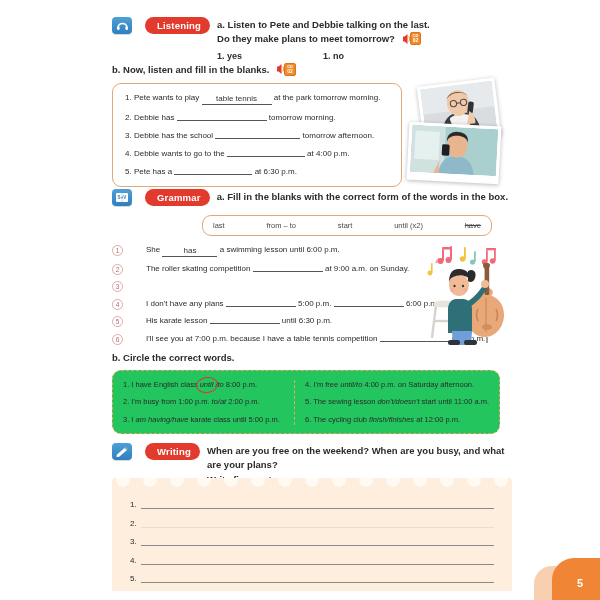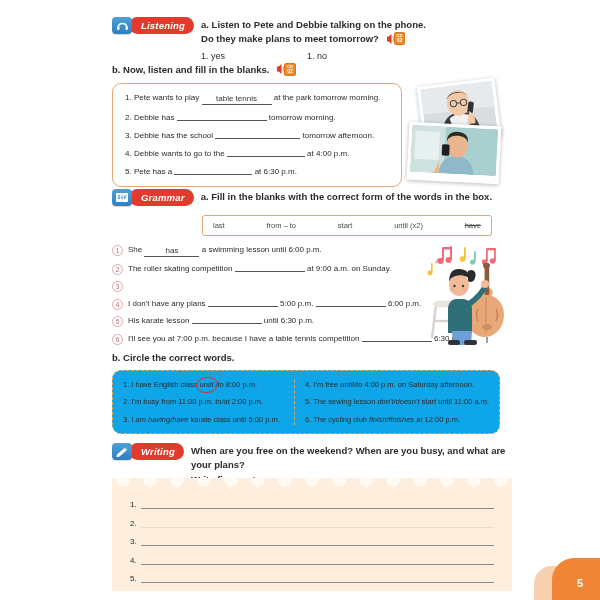--- a/index.html
+++ b/index.html
@@ -8,21 +8,21 @@
     width:600px; height:600px;
     background:#ffffff;
     font-family:"Liberation Sans", sans-serif;
     color:#2b2b2b;
     position:relative;
     overflow:hidden;
   }
   .page { position:absolute; inset:0; }
 
   
-  .badge-row { display:flex; align-items:center; gap:6px;font-style:italic; }
+  .badge-row { display:flex; align-items:center; gap:22px; }
   .sec-icon {
     width:20px; height:17px; border-radius:4px;
     background:linear-gradient(#4f9fd6,#2f7fc0);
     display:flex; align-items:center; justify-content:center;
     flex:0 0 auto; box-shadow:0 1px 0 rgba(0,0,0,.15);
     position:relative; z-index:2;
   }
   .sec-icon svg { display:block; }
   .sec-pill {
     background:#e23b2e; color:#fff;
@@ -48,21 +48,21 @@
   .cd .lbl i { font-style:normal; display:block; font-size:4px; }
 
   
   .prompt { font-size:9.5px; font-weight:bold; line-height:1.45; }
   .sub-prompt { font-size:9.5px; font-weight:bold; margin:0; }
 
   
   #listening { position:absolute; left:112px; top:17px; width:400px; }
   .lst-head { display:flex; gap:7px; align-items:flex-start; }
   .lst-text { padding-top:1px; }
-  .choices { display:flex; font-size:9px; font-weight:normal; margin-top:5px; }
+  .choices { display:flex; font-size:9px; font-weight:bold; margin-top:5px; }
   .choices span:first-child { width:106px; }
 
   .b-head { margin-top:2px; font-size:9.5px; font-weight:bold; }
 
   .blank-box {
     margin-top:7px; width:290px;
     border:1.2px solid #e2a878; border-radius:9px;
     background:#fff; padding:9px 12px 8px 12px;
   }
   .blank-box ol { margin:0; padding:0; list-style:none; }
@@ -83,46 +83,46 @@
     box-shadow:0 1px 4px rgba(0,0,0,.28); overflow:hidden;
   }
   .photo .inner { width:100%; height:100%; overflow:hidden; position:relative; }
   .photo1 { width:78px; height:58px; left:12px; top:0; transform:rotate(-7deg); }
   .photo2 { width:92px; height:58px; left:0px; top:42px; transform:rotate(3deg); }
 
   
   #grammar { position:absolute; left:112px; top:189px; width:420px; }
   .word-box {
     margin:9px 0 0 90px; width:290px;
-    border:1.2px solid #e2a878; border-radius:3px;
+    border:1.2px solid #e2a878; border-radius:9px;
     background:#fff; padding:5px 10px;
     display:flex; justify-content:space-between; align-items:center;
   }
   .word-box span { font-size:7.5px; color:#4a4a4a; }
   .word-box .crossed { text-decoration:line-through; text-decoration-thickness:.8px; }
 
   .g-list { margin-top:9px; }
-  .g-item { display:flex; align-items:flex-start; gap:5px; margin-bottom:6.5px; }
+  .g-item { display:flex; align-items:flex-start; gap:23px; margin-bottom:6.5px; }
   .num {
     width:11px; height:11px; flex:0 0 auto; border-radius:50%;
     border:.9px solid #e0a9a9; color:#b06a6a;
     font-size:6.5px; line-height:9.5px; text-align:center;
     background:#fff;
   }
   .g-item .txt { font-size:8px; line-height:1.25; white-space:nowrap; }
 
   
   .musician { position:absolute; left:412px; top:243px; width:108px; height:105px; }
 
   
   #circle { position:absolute; left:112px; top:352px; width:400px; }
   .circ-box {
     margin-top:7px; width:388px;
     border:1.4px dashed #e8a85c; border-radius:9px;
-    background:#0ea5e9; padding:9px 10px 8px 10px;
+    background:#22c55e; padding:9px 10px 8px 10px;
     display:flex;
   }
   .circ-col { flex:1; }
   .circ-col.left { border-right:1.2px dashed #e8a85c; padding-right:8px; }
   .circ-col.right { padding-left:10px; }
   .circ-col p { margin:0 0 7.5px 0; font-size:7.5px; line-height:1.3; white-space:nowrap; }
   .circ-col p:last-child { margin-bottom:1px; }
   .it { font-style:italic; }
   .circled { position:relative; display:inline-block; padding:0 2px; }
   .circled::after {
@@ -180,21 +180,21 @@
         <span class="sec-icon">
           <svg width="13" height="11" viewBox="0 0 13 11">
             <path d="M2 7.2A4.6 4.6 0 0 1 11 7.2" fill="none" stroke="#fff" stroke-width="1.5"></path>
             <rect x="1" y="6.4" width="2.6" height="3.6" rx="1.2" fill="#fff"></rect>
             <rect x="9.4" y="6.4" width="2.6" height="3.6" rx="1.2" fill="#fff"></rect>
           </svg>
         </span>
         <span class="sec-pill">Listening</span>
       </div>
       <div class="lst-text">
-        <div class="prompt">a. Listen to Pete and Debbie talking on the phone.</div>
+        <div class="prompt">a. Listen to Pete and Debbie talking on the last.</div>
         <div class="prompt">
           <span>Do they make plans to meet tomorrow?</span>
           <span class="cd">
             <svg class="spk" viewBox="0 0 9 12">
               <path d="M5.5 1 2.6 3.6H1v4.8h1.6L5.5 11z" fill="#e23b2e"></path>
               <path d="M6.8 3.4a4 4 0 0 1 0 5.2" fill="none" stroke="#f08a2a" stroke-width="1"></path>
             </svg>
             <span class="lbl">
               <i>CD</i>
               <b>02</b>
@@ -439,21 +439,21 @@
   <div id="circle">
     <div class="sub-prompt">b. Circle the correct words.</div>
     <div class="circ-box">
       <div class="circ-col left">
         <p>
           <span>1.</span>
           <span>I have English class</span><span class="circled it">until</span><span class="it">/to</span><span> 8:00 p.m.</span>
         </p>
         <p>
           <span>2.</span>
-          <span>I'm busy from 11:00 p.m. </span><span class="it">to/at</span><span> 2:00 p.m.</span>
+          <span>I'm busy from 1:00 p.m. </span><span class="it">to/at</span><span> 2:00 p.m.</span>
         </p>
         <p>
           <span>3.</span>
           <span>I </span><span class="it">am having/have</span><span> karate class until 5:00 p.m.</span>
         </p>
       </div>
       <div class="circ-col right">
         <p>
           <span>4.</span>
           <span>I'm free </span><span class="it">until/to</span><span> 4:00 p.m. on Saturday afternoon.</span>

